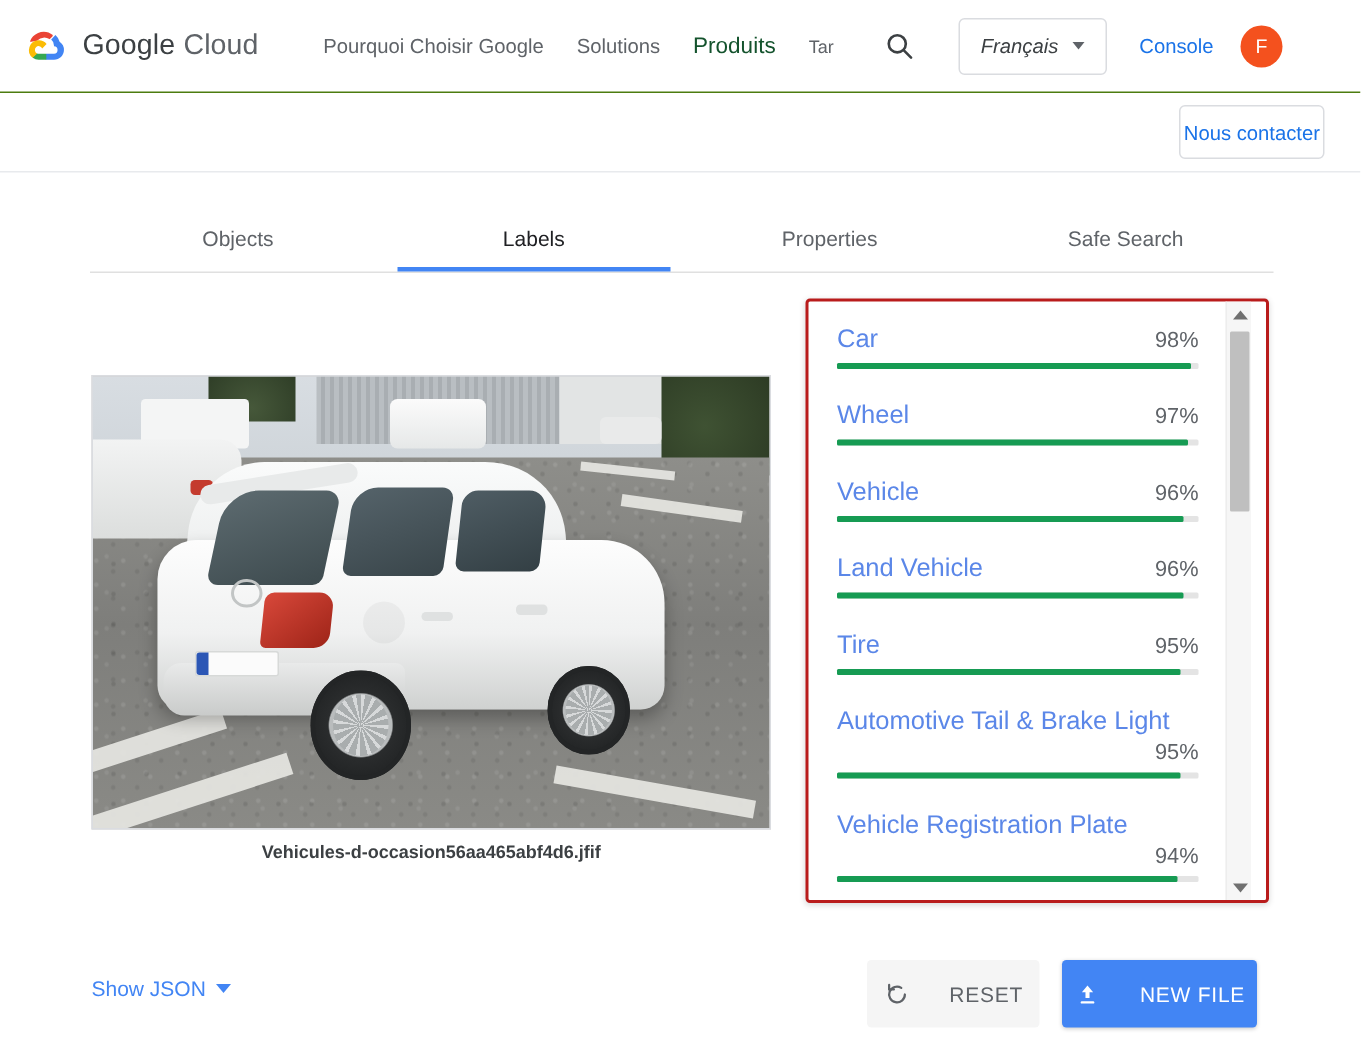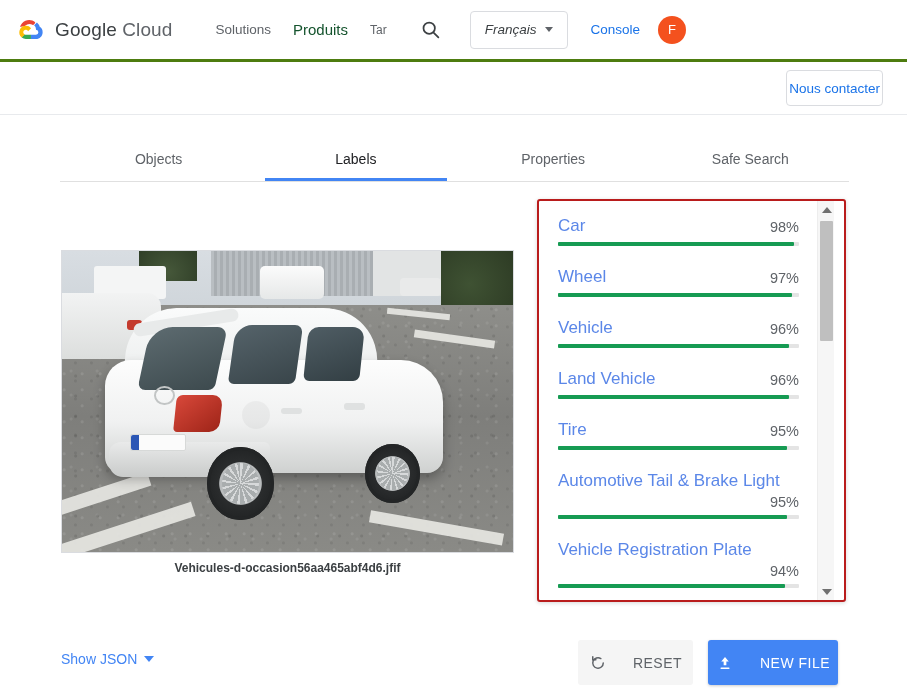--- a/index.html
+++ b/index.html
@@ -9,21 +9,21 @@
     background: #ffffff;
     overflow: hidden;
   }
   .page { position: relative; width: 907px; height: 699px; background:#fff; }
 
   
   .topnav {
     position: absolute; top: 0; left: 0; width: 907px; height: 62px;
     display: flex; align-items: center;
     background: #fff;
-    border-bottom: 3px solid #4d7c0f;
+    border-bottom: 1px solid #4d7c0f;
     z-index: 20;
   }
   .brand { display: flex; align-items: center; margin-left: 16px; }
   .gc-logo { width: 30px; height: 26px; margin-right: 9px; flex: none; }
   .brand-text { font-size: 19px; color: #5f6368; letter-spacing: .1px; white-space: nowrap; }
   .brand-text .g { color: #3c4043; font-weight: 400; }
 
   .nav-links { display: flex; align-items: center; margin-left: 32px; gap: 0; }
   .nav-link {
     font-size: 13.5px; color: #5f6368; padding: 0 11px; white-space: nowrap;
@@ -309,20 +309,21 @@
         <path d="M11.1 24.1h5.75v-4.6H11.1a2.84 2.84 0 0 1-1.18-.26l-.82.25-2.32 2.3-.2.78a7.4 7.4 0 0 0 4.52 1.53z" fill="#34a853"></path>
         <path d="M11.1 9.3A7.42 7.42 0 0 0 6.6 22.56l3.34-3.33a2.88 2.88 0 1 1 3.8-3.8l3.34-3.33A7.4 7.4 0 0 0 11.1 9.3z" fill="#fbbc05"></path>
       </svg>
       <div class="brand-text">
         <span class="g">Google</span>
         <span>Cloud</span>
       </div>
     </div>
 
     <div class="nav-links">
+      <div class="nav-link">Pourquoi Choisir Google</div>
       <div class="nav-link">Solutions</div>
       <div class="nav-link active">Produits</div>
       <div class="nav-link small">Tar</div>
     </div>
 
     <div class="search-btn">
       <svg width="21" height="21" viewBox="0 0 24 24" fill="none" stroke="#3c4043" stroke-width="2">
         <circle cx="10.5" cy="10.5" r="6.5"></circle>
         <line x1="15.5" y1="15.5" x2="21" y2="21" stroke-linecap="round"></line>
       </svg>

